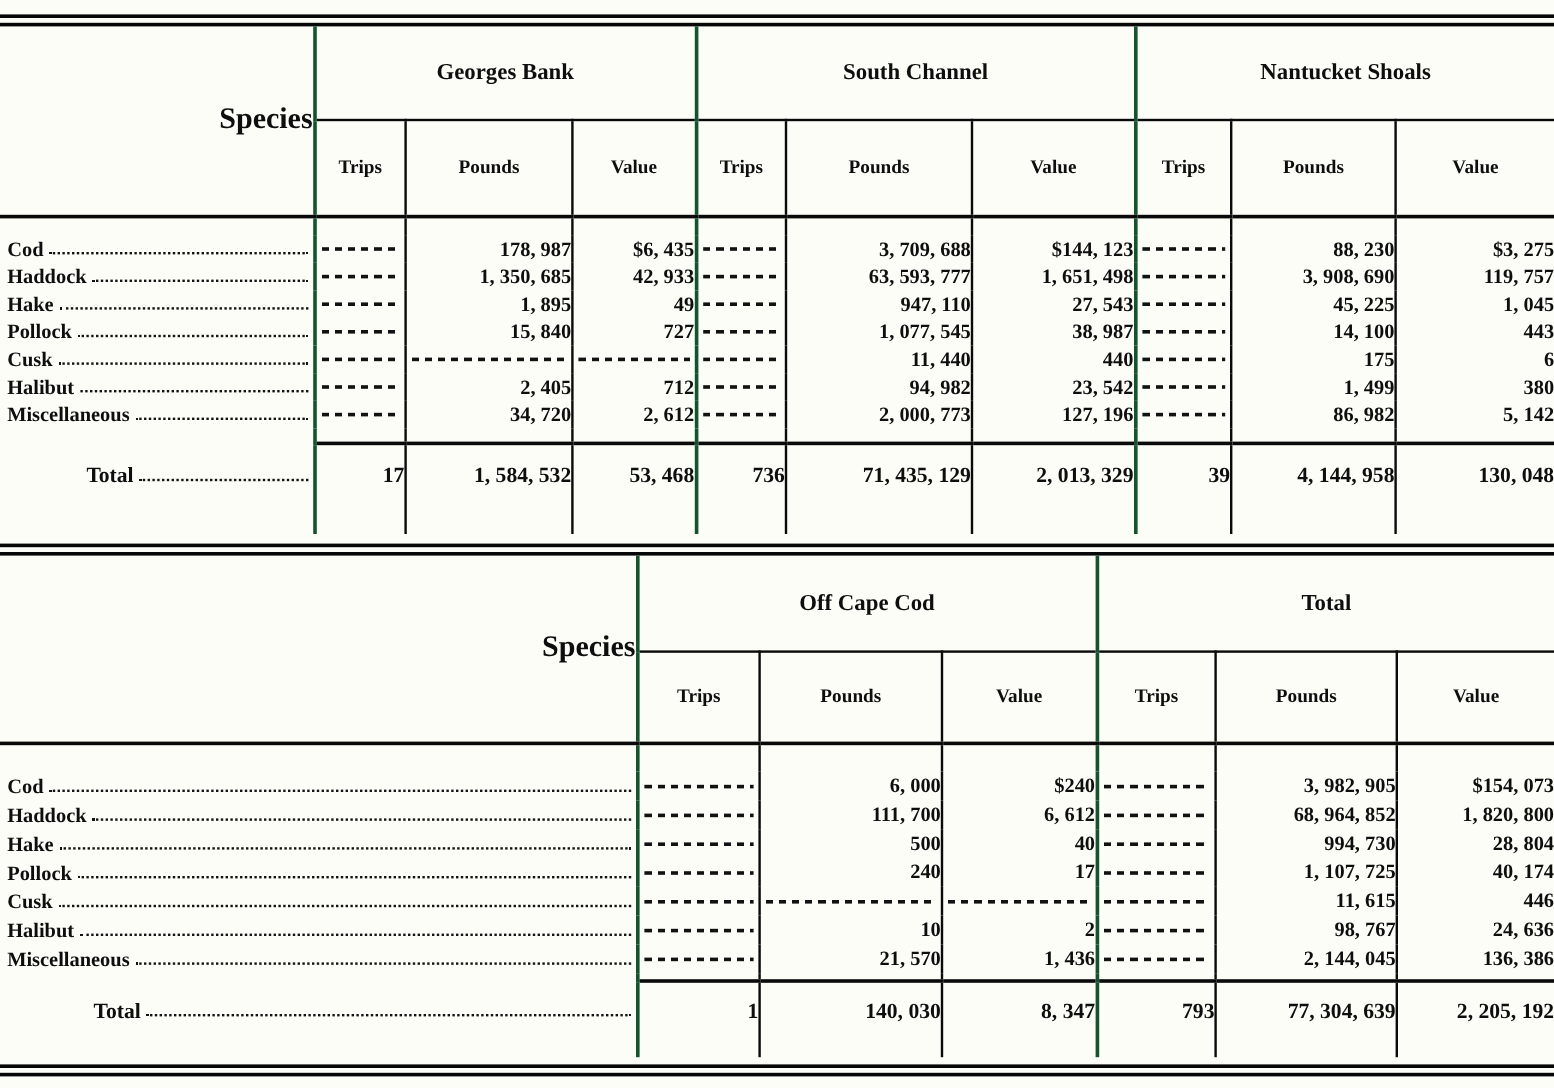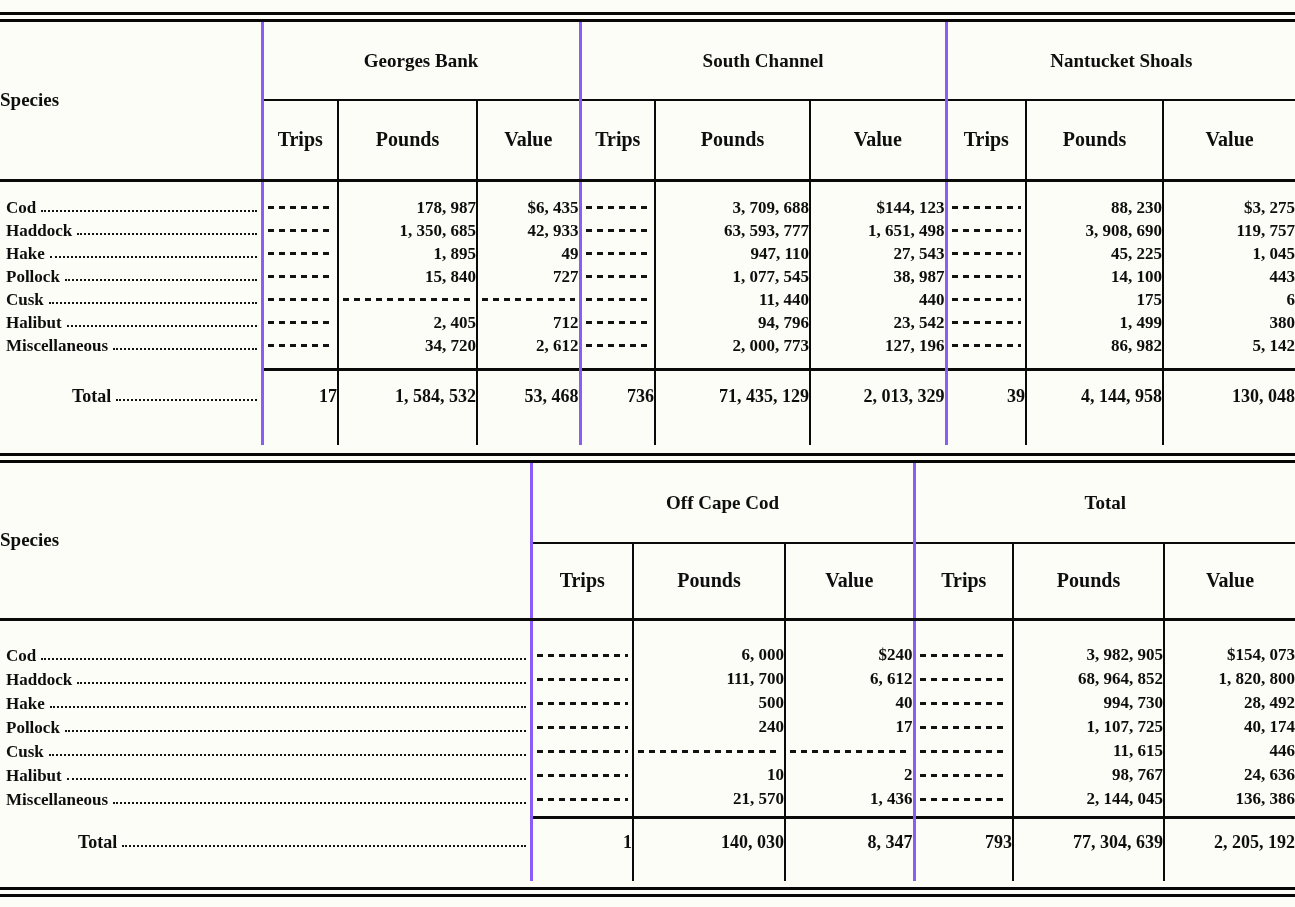--- a/index.html
+++ b/index.html
@@ -10,24 +10,24 @@
     font-weight:bold;color:#0e0e0e;
   }
   .page{position:relative;width:1295px;height:907px;}
   .drule{border-top:3px solid #070707;border-bottom:3px solid #070707;height:4px;width:1295px;}
   .drule.top{margin-top:12px;}
   .drule.mid{margin-top:8px;}
   .drule.bot{margin-top:6px;}
   table.t{border-collapse:collapse;table-layout:fixed;width:1295px;}
   table.t td{padding:0;vertical-align:middle;overflow:hidden;white-space:nowrap;}
   .bl2{border-left:2px solid #0a0a0a;}
-  .bl3{border-left:3px solid #8b5cf6;}
+  .bl3{border-left:3px solid #14532d;}
   .groupcell{border-bottom:2px solid #0a0a0a;text-align:center;font-size:19px;}
-  .speciesh{border-bottom:3px solid #0a0a0a;text-align:left;font-size:19px;}
-  .subcell{border-bottom:3px solid #0a0a0a;text-align:center;font-size:20px;}
+  .speciesh{border-bottom:3px solid #0a0a0a;text-align:right;font-size:25px;}
+  .subcell{border-bottom:3px solid #0a0a0a;text-align:center;font-size:16px;}
   .numcell{text-align:right;padding-right:10px;font-size:17px;}
   .speciescell{font-size:17px;}
   .sflex{display:flex;align-items:flex-end;padding-left:6px;}
   .sflex span{line-height:1;}
   .leader{flex:1;border-bottom:2px dotted #131313;margin:0 4px 4px 5px;height:0;}
   .dashwrap{display:flex;align-items:center;height:100%;width:100%;}
   .dashfill{flex:1;height:3px;margin:0 4px;background:repeating-linear-gradient(90deg,#121212 0 6px,transparent 6px 11px);}
   .totalcell{border-top:3px solid #0a0a0a;font-size:18px;}
   .upper .totalcell,.upper .totallabelcell{padding-bottom:22px;}
   .lower .totalcell,.lower .totallabelcell{padding-bottom:14px;}
@@ -246,21 +246,21 @@
               <i class="dashfill"></i>
             </div>
           </td>
           <td class="bl2 numcell">2, 405</td>
           <td class="bl2 numcell">712</td>
           <td class="bl3 numcell">
             <div class="dashwrap">
               <i class="dashfill"></i>
             </div>
           </td>
-          <td class="bl2 numcell">94, 796</td>
+          <td class="bl2 numcell">94, 982</td>
           <td class="bl2 numcell">23, 542</td>
           <td class="bl3 numcell">
             <div class="dashwrap">
               <i class="dashfill"></i>
             </div>
           </td>
           <td class="bl2 numcell">1, 499</td>
           <td class="bl2 numcell">380</td>
         </tr>
         <tr style="height:23px">
@@ -414,21 +414,21 @@
             </div>
           </td>
           <td class="bl2 numcell">500</td>
           <td class="bl2 numcell">40</td>
           <td class="bl3 numcell">
             <div class="dashwrap">
               <i class="dashfill"></i>
             </div>
           </td>
           <td class="bl2 numcell">994, 730</td>
-          <td class="bl2 numcell">28, 492</td>
+          <td class="bl2 numcell">28, 804</td>
         </tr>
         <tr style="height:24px">
           <td class="speciescell">
             <div class="sflex">
               <span>Pollock</span>
               <i class="leader"></i>
             </div>
           </td>
           <td class="bl3 numcell">
             <div class="dashwrap">

